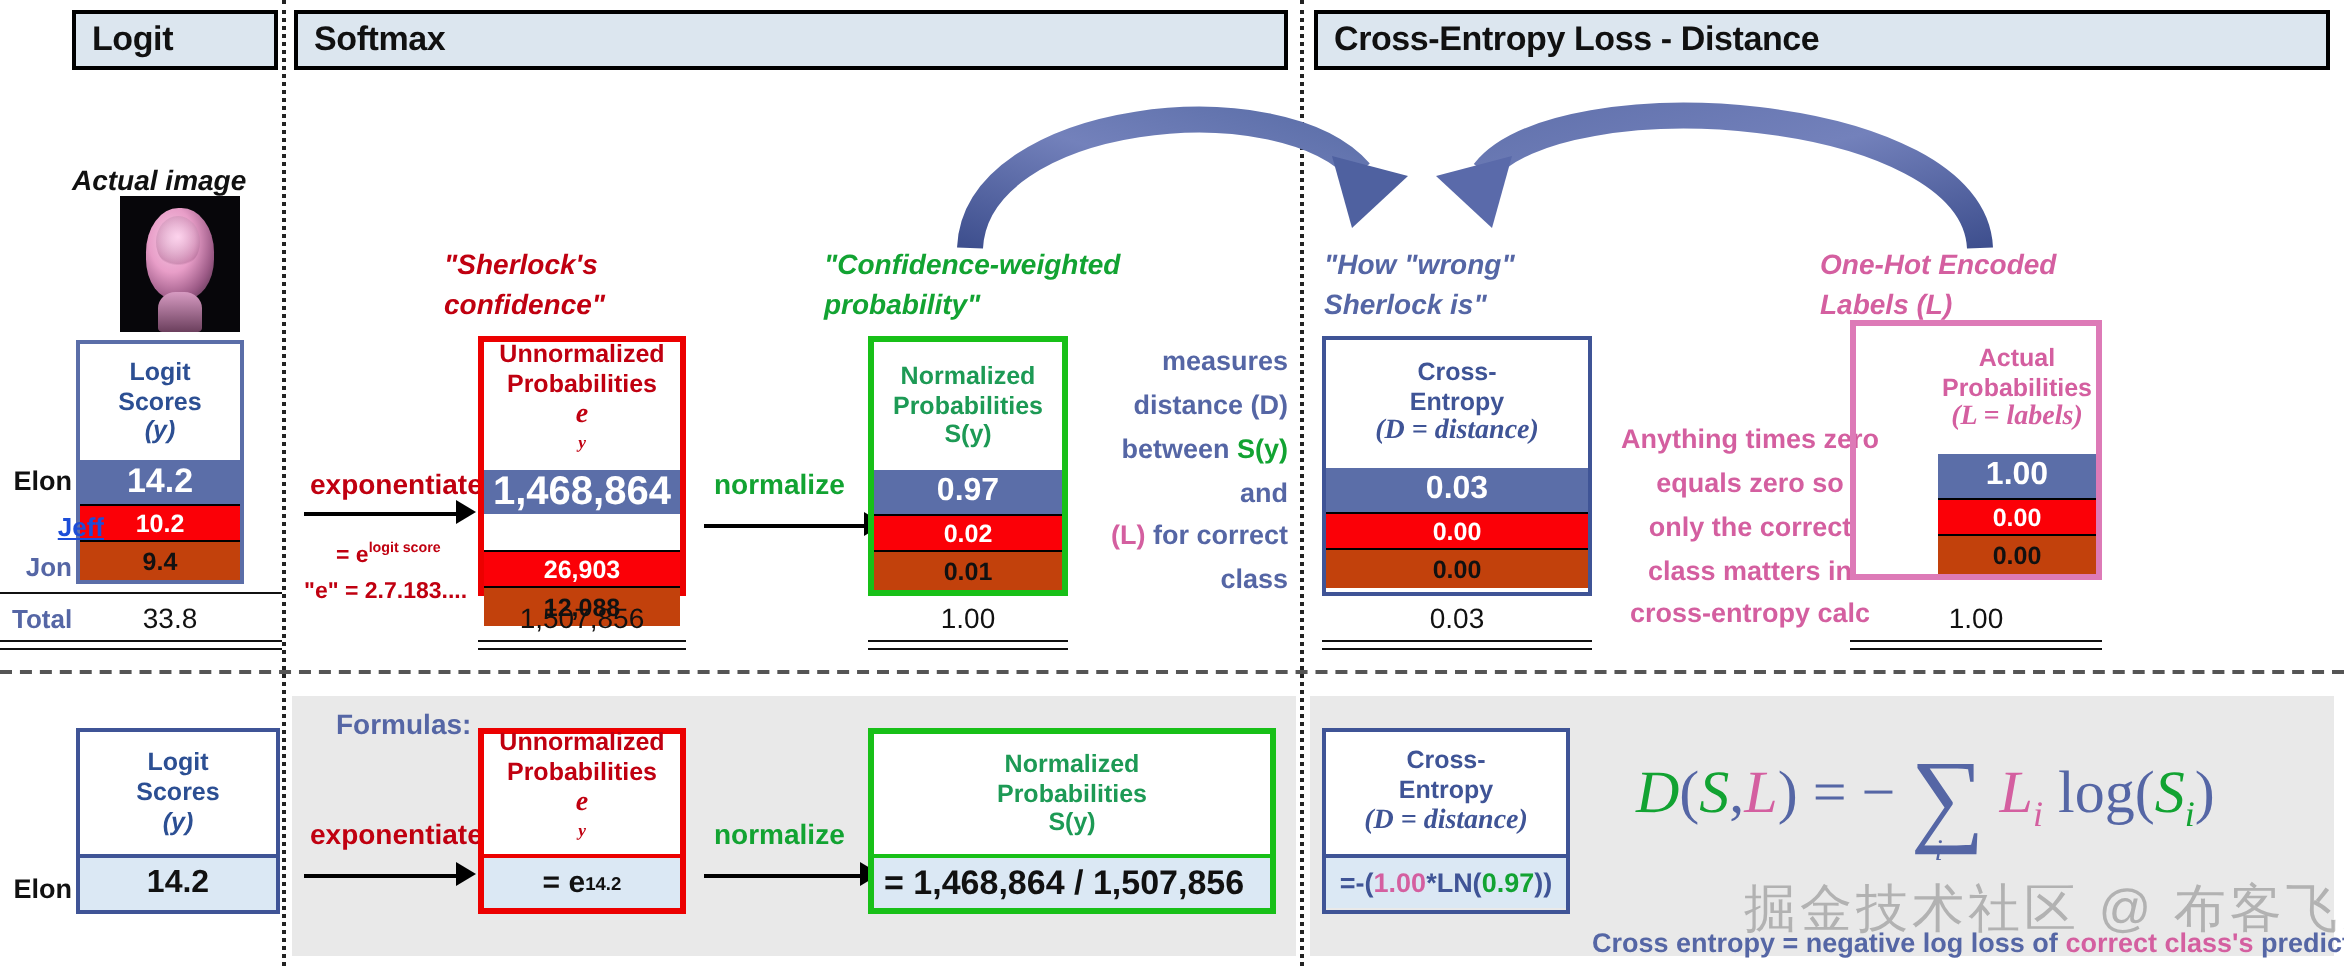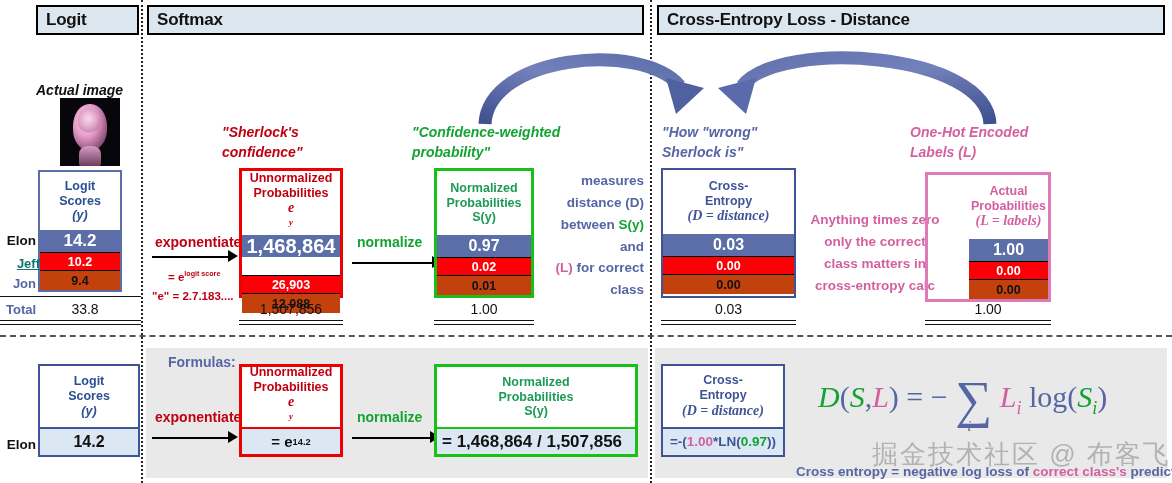--- a/index.html
+++ b/index.html
@@ -139,21 +139,21 @@
       <span>Logit</span>
       <span>Scores</span>
       <span style="font-style:italic;">(y)</span>
     </div>
     <div class="cell row-elon" style="height:22px;font-size:17px;">14.2</div>
     <div class="cell row-jeff" style="height:19px;font-size:12.5px;">10.2</div>
     <div class="cell row-jon" style="height:19px;font-size:12.5px;">9.4</div>
   </div>
   <div class="rlabel" style="left:0px;top:233px;width:36px;font-size:13.5px;color:#111;">
     <span>Elon</span></div>
-  <div class="rlabel" style="left:4px;top:256px;width:36px;color:#0f766e;text-decoration:underline;">
+  <div class="rlabel" style="left:16px;top:256px;width:36px;color:#1d4ed8;text-decoration:underline;">
     <span>Jeff</span></div>
   <div class="rlabel" style="left:0px;top:276px;width:36px;color:#5566a5;">
     <span>Jon</span></div>
   <div class="rlabel" style="left:0px;top:302px;width:45px;text-align:left;padding-left:6px;color:#5566a5;">
     <span>Total</span></div>
   <div class="abs" style="left:0px;top:296px;width:141px;border-top:1.3px solid #111;"></div>
   <div class="total" style="left:45px;top:301px;width:80px;">33.8</div>
   <div class="dblrule" style="left:0px;top:320px;width:141px;"></div>
 
   <div class="lbl drd" style="left:155px;top:234px;">exponentiate</div>
@@ -230,31 +230,32 @@
     </div>
     <div class="cell row-elon" style="height:22px;font-size:16px;">0.03</div>
     <div class="cell row-jeff" style="height:19px;font-size:12.5px;">0.00</div>
     <div class="cell row-jon" style="height:19px;font-size:12.5px;">0.00</div>
   </div>
   <div class="total" style="left:661px;top:301px;width:135px;">0.03</div>
   <div class="dblrule" style="left:661px;top:320px;width:135px;"></div>
 
   <div class="sidetext pink" style="left:800px;top:209px;width:150px;">
     <div>Anything times zero</div>
+    <div>equals zero so</div>
     <div>only the correct</div>
     <div>class matters in</div>
     <div>cross-entropy calc</div>
   </div>
 
   <div class="caption pnk" style="left:910px;top:122px;width:160px;">
     <span>One-Hot</span>
     <span>Encoded Labels (L)</span>
   </div>
 
-  <div class="card" style="left:925px;top:172px;width:126px;height:130px;border:3px solid #dd7ab7;padding-left:41px;">
+  <div class="card" style="left:925px;top:160px;width:126px;height:130px;border:3px solid #dd7ab7;padding-left:41px;">
     <div class="hdr" style="height:64px;font-size:12.5px;font-weight:bold;color:#d45fa0;">
       <span>Actual</span>
       <span>Probabilities</span>
       <span style="font-style:italic;font-family:'Liberation Serif',serif;font-size:14px;">(L = labels)</span>
     </div>
     <div class="cell row-elon" style="height:22px;font-size:16px;">1.00</div>
     <div class="cell row-jeff" style="height:19px;font-size:12.5px;">0.00</div>
     <div class="cell row-jon" style="height:19px;font-size:12.5px;">0.00</div>
   </div>
   <div class="total" style="left:925px;top:301px;width:126px;">1.00</div>

